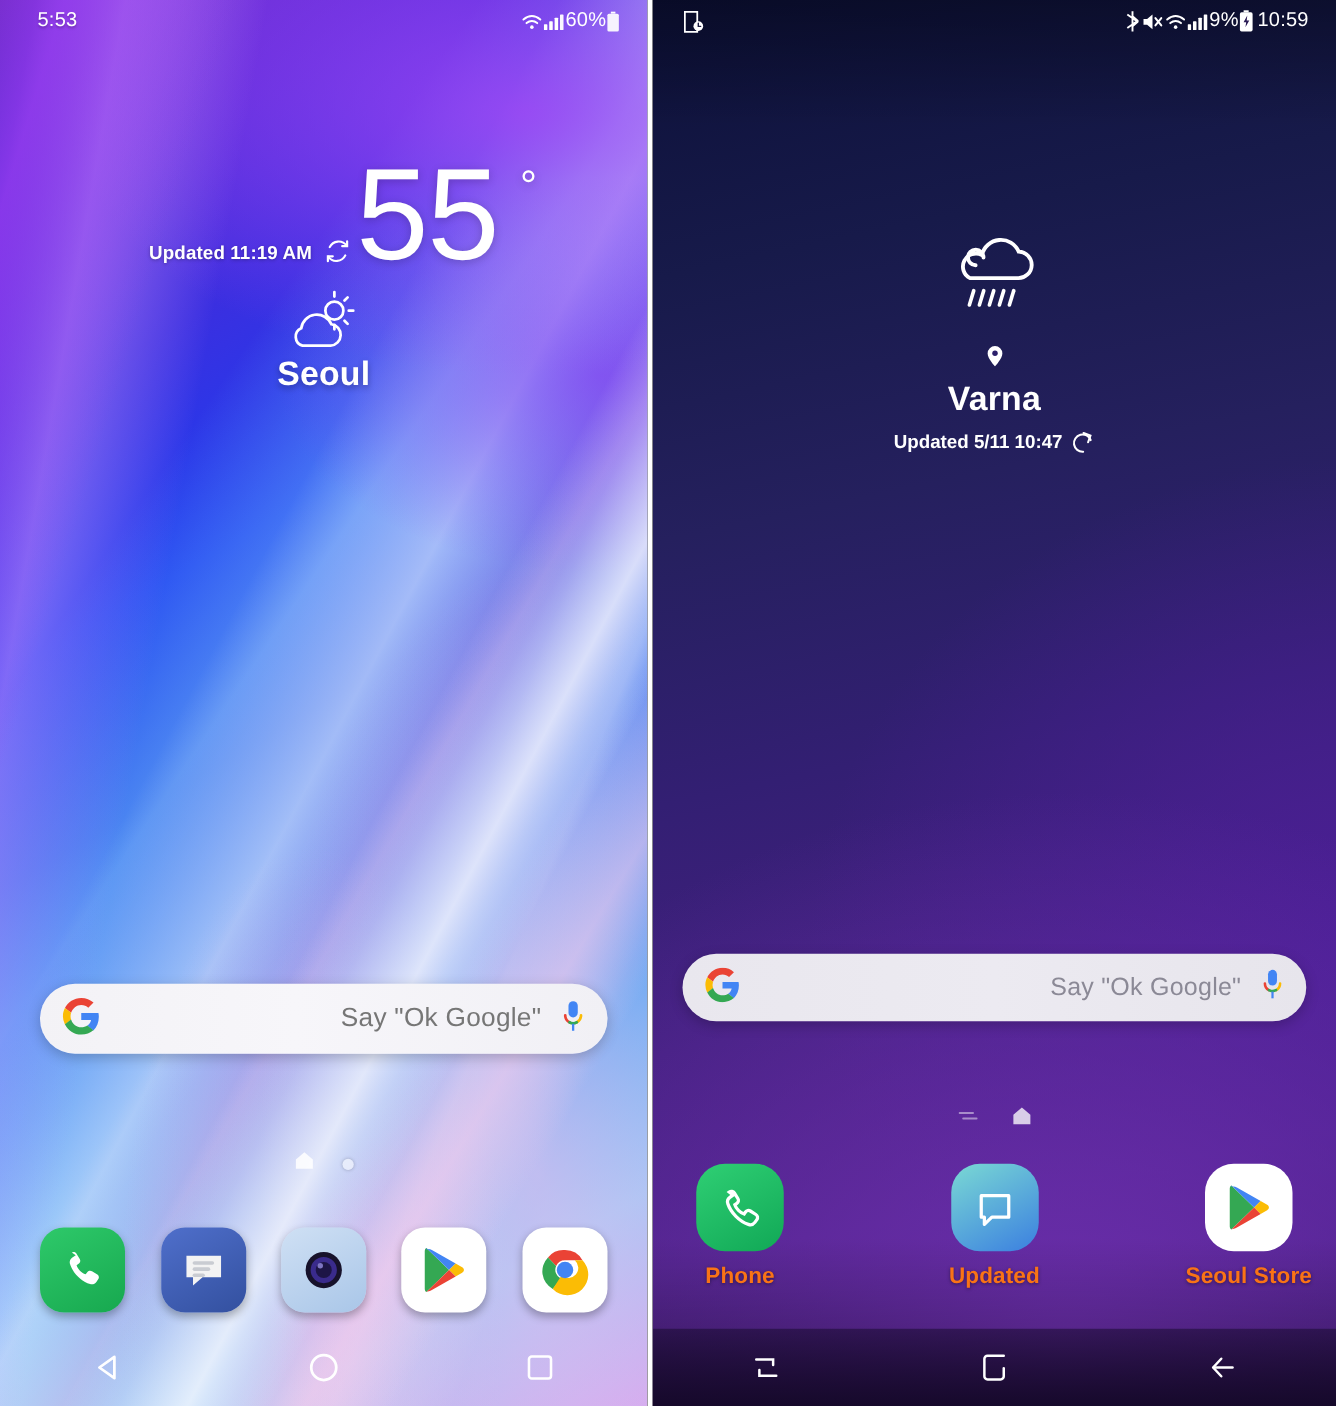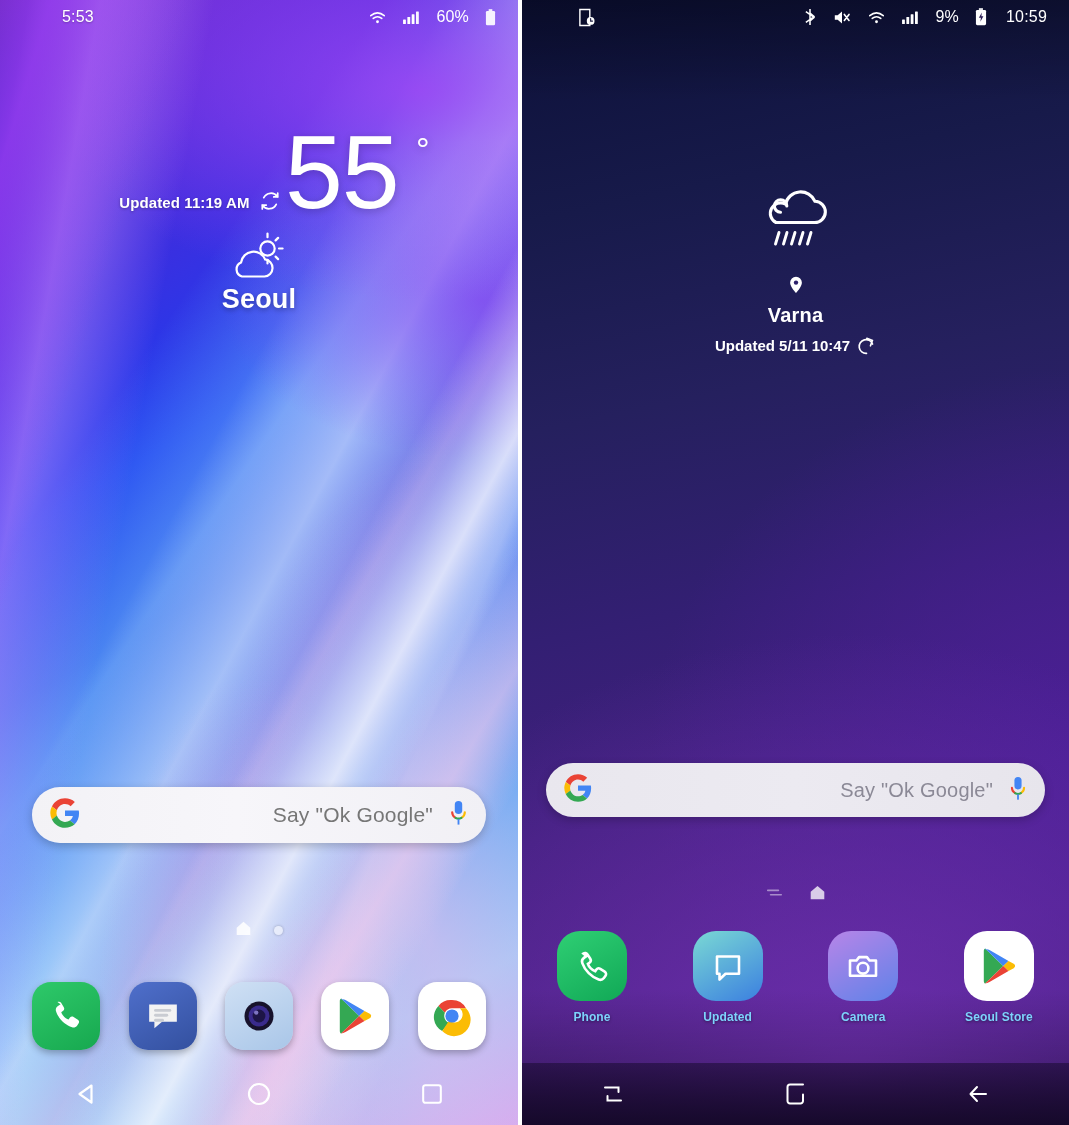--- a/index.html
+++ b/index.html
@@ -45,45 +45,45 @@
       radial-gradient(ellipse 760px 620px at 330px 1080px, #6d2fae 0%, rgba(109,47,174,0.0) 72%),
       radial-gradient(ellipse 620px 560px at 560px 760px, #4b1f96 0%, rgba(75,31,150,0.0) 70%),
       linear-gradient(168deg, #0c1038 0%, #171a4a 18%, #25205e 35%, #331f73 52%, #42207f 68%, #4a2184 82%, #3a1a6b 94%, #2a1450 100%);
   }
   .wall-sam::after{ content:""; position:absolute; inset:0;
     background:linear-gradient(180deg, rgba(0,0,0,0.30) 0%, rgba(0,0,0,0) 9%, rgba(0,0,0,0) 88%, rgba(0,0,0,0.35) 100%);
   }
 
   
   .statusbar { position:absolute; top:0; left:0; right:0; height:34px;
-    display:flex; align-items:center; z-index:20; color:#fff;padding-left:32px; }
+    display:flex; align-items:center; z-index:20; color:#fff; }
   .sb-left-time { font-size:16px; margin-left:30px; letter-spacing:.2px; font-weight:400; text-shadow:0 1px 2px rgba(0,0,0,.25);}
   .sb-spacer { flex:1; }
-  .sb-right { display:flex; align-items:center; gap:16px; margin-right:22px; }
+  .sb-right { display:flex; align-items:center; gap:0; margin-right:22px; }
   .sb-pct { font-size:16px; letter-spacing:.2px; }
   .sb-clock-r { font-size:16px; letter-spacing:.2px; margin-left:3px; }
   .sb-ic { display:inline-flex; align-items:center; }
 
   
   .lg-widget { position:absolute; left:0; right:0; top:118px; z-index:15; text-align:center; color:#fff; }
   .lg-updated { font-size:15px; font-weight:bold; letter-spacing:.1px; display:inline-flex; align-items:center; gap:9px;
                 text-shadow:0 1px 3px rgba(0,0,0,.3); }
   .lg-temp { margin-top:6px; font-size:104px; font-weight:300; line-height:0.94; letter-spacing:-1px;
              text-shadow:0 2px 8px rgba(0,0,0,.20); position:relative; display:inline-block; }
   .lg-temp .deg { position:absolute; font-size:34px; top:10px; right:-30px; font-weight:300; }
   .lg-wicon { margin-top:10px; display:flex; justify-content:center; }
   .lg-city { margin-top:4px; font-size:27px; font-weight:700; letter-spacing:.2px; text-shadow:0 2px 5px rgba(0,0,0,.3); }
 
   
   .sam-widget { position:absolute; left:0; right:0; top:150px; z-index:15; text-align:center; color:#fff; }
   .sam-temp { font-size:108px; font-weight:300; line-height:1; letter-spacing:1px; display:inline-block; position:relative; }
   .sam-temp .deg { font-size:46px; font-weight:300; vertical-align:top; position:relative; top:6px; left:4px; }
   .sam-wicon { margin-top:26px; display:flex; justify-content:center; }
   .sam-pin { margin-top:24px; display:flex; justify-content:center; }
-  .sam-city { margin-top:6px; font-size:20px; font-weight:bold; letter-spacing:.2px; }
+  .sam-city { margin-top:6px; font-size:27px; font-weight:bold; letter-spacing:.2px; }
   .sam-updated { margin-top:10px; font-size:15px; font-weight:bold; display:inline-flex; align-items:flex-start; gap:7px; }
 
   
   .gbar { position:absolute; display:flex; align-items:center; z-index:15;
           border-radius:40px; box-shadow:0 3px 10px rgba(0,0,0,.22); }
   .gbar-lg  { left:32px; right:32px; top:787px; height:56px;
               background:linear-gradient(90deg,#f3f2f6 0%, #f7f6fa 45%, #f1f0f5 100%); }
   .gbar-sam { left:24px; right:24px; top:763px; height:54px;
               background:linear-gradient(90deg,#e9e7ee 0%, #eceaf1 50%, #e7e5ec 100%); }
   .g-logo { margin-left:18px; flex:0 0 auto; }
@@ -103,21 +103,21 @@
   .dock-lg { position:absolute; left:0; right:0; top:982px; z-index:15;
              display:flex; justify-content:space-around; align-items:center; padding:0 18px; }
   .icon-lg { width:68px; height:68px; border-radius:19px; position:relative;
              box-shadow:0 3px 7px rgba(0,0,0,.28); display:flex; align-items:center; justify-content:center; overflow:hidden;}
 
   .dock-sam { position:absolute; left:0; right:0; top:931px; z-index:15;
               display:flex; justify-content:space-between; align-items:flex-start; padding:0 24px; }
   .app-sam { width:92px; display:flex; flex-direction:column; align-items:center; }
   .icon-sam { width:70px; height:70px; border-radius:23px; display:flex; align-items:center; justify-content:center;
               overflow:hidden; position:relative; }
-  .app-label { margin-top:9px; font-size:12px; color:#7dd3fc; font-weight:bold; letter-spacing:.1px;
+  .app-label { margin-top:9px; font-size:18px; color:#f97316; font-weight:bold; letter-spacing:.1px;
                text-shadow:0 1px 3px rgba(0,0,0,.45); white-space:nowrap; }
 
   
   .nav { position:absolute; left:0; right:0; bottom:0; height:62px; z-index:18;
          display:flex; align-items:center; justify-content:space-around; }
   .nav-lg { }
   .nav-sam { background:linear-gradient(180deg, rgba(24,10,48,0.55), rgba(20,8,40,0.95)); }
   .navbtn { width:90px; height:62px; display:flex; align-items:center; justify-content:center; }
 </style>
 </head>
@@ -417,29 +417,20 @@
 
       <div class="app-sam">
         <div class="icon-sam" style="background:linear-gradient(150deg,#7ad9d4,#3b7fe0)">
           <svg width="44" height="44" viewBox="0 0 44 44" fill="none" stroke="#fff" stroke-width="2.6" stroke-linejoin="round">
             <path d="M11 12.5h22v17.2H19.5L13.5 35.5v-5.8H11Z"></path>
             </svg>
         </div>
         <div class="app-label">Updated</div>
       </div>
 
-      <div class="app-sam">
-        <div class="icon-sam" style="background:linear-gradient(150deg,#b785e8,#5f82e8)">
-          <svg width="44" height="44" viewBox="0 0 44 44" fill="none" stroke="#fff" stroke-width="2.6" stroke-linejoin="round">
-            <path d="M9 16.5h6.5l2.6-3.4h7.8l2.6 3.4H35v15.2H9Z"></path>
-            <circle cx="22" cy="24.2" r="5.4"></circle>
-            </svg>
-        </div>
-        <div class="app-label">Camera</div>
-      </div>
 
 
       <div class="app-sam">
         <div class="icon-sam" style="background:#ffffff">
           <svg width="36" height="38" viewBox="0 0 30 32">
             <path d="M3.3 1.2 18.6 16 3.3 30.8C2.6 30.4 2.2 29.6 2.2 28.6V3.4c0-1 .4-1.8 1.1-2.2Z" fill="#34A853"></path>
             <path d="M3.3 1.2 18.6 16l4.4-4.3-16-9.2c-1.3-.7-2.6-.8-3.7-.3Z" fill="#4285F4"></path>
             <path d="M23 11.7 18.6 16l4.4 4.3 4.4-2.5c1.6-.9 1.6-2.7 0-3.6L23 11.7Z" fill="#FBBC05"></path>
             <path d="M3.3 30.8 18.6 16l4.4 4.3-16 9.2c-1.3.8-2.6.9-3.7 1.3Z" fill="#EA4335"></path>
             </svg>

